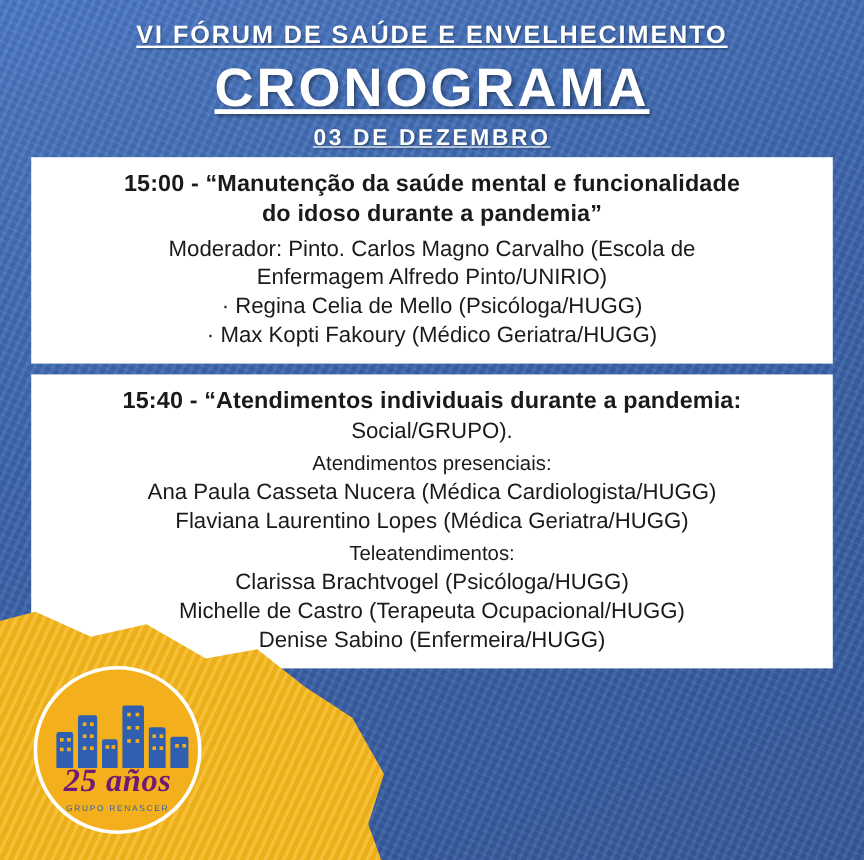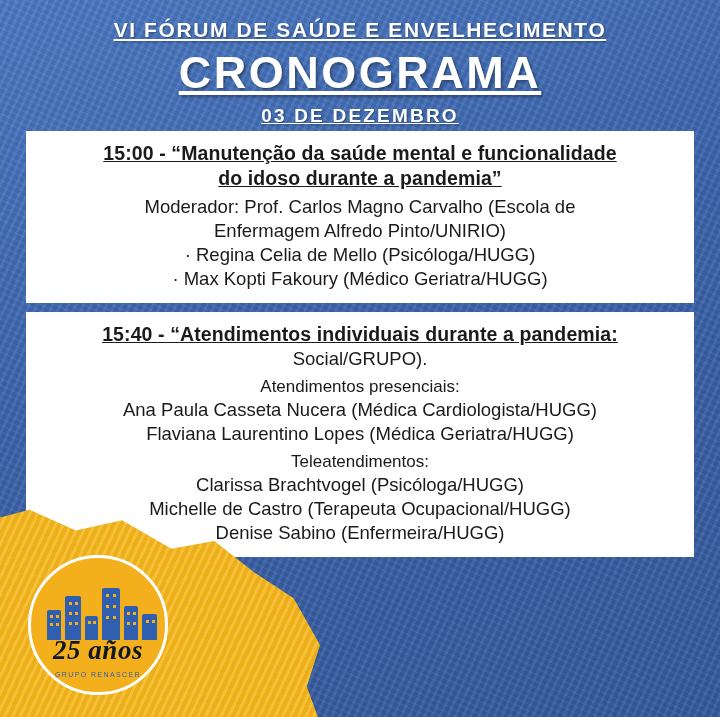--- a/index.html
+++ b/index.html
@@ -71,21 +71,20 @@
   }
   #panel-1 { top: 131px; }
   #panel-2 { top: 312px; }
 
   .session-title {
     font-size: 19.5px;
     font-weight: bold;
     line-height: 1.28;
     letter-spacing: 0.1px;
     margin: 0 6px;
-    text-decoration: underline;
   }
   .session-line {
     font-size: 18.5px;
     line-height: 1.3;
     margin-top: 4px;
   }
   .session-line.tight { margin-top: 0; }
   .subhead {
     font-size: 17px;
     line-height: 1.3;
@@ -141,21 +140,21 @@
   .bld i {
     position: absolute;
     display: block;
     width: 3px; height: 3px;
     background: #f3b01c;
   }
   .logo-years {
     position: absolute;
     bottom: 26px; left: 0; right: 0;
     text-align: center;
-    color: #0f172a;
+    color: #701a75;
     font-size: 27px;
     font-weight: bold;
     font-style: italic;
     font-family: "Liberation Serif", serif;
     letter-spacing: 0.5px;
   }
   .logo-sub {
     position: absolute;
     bottom: 14px; left: 0; right: 0;
     text-align: center;
@@ -171,21 +170,21 @@
 
   <div class="header">
     <div class="header-line1">VI FÓRUM DE SAÚDE E ENVELHECIMENTO</div>
     <div class="header-line2">CRONOGRAMA</div>
     <div class="header-line3">03 DE DEZEMBRO</div>
   </div>
 
   <div class="panel" id="panel-1">
     <div class="session-title">15:00 - “Manutenção da saúde mental e funcionalidade</div>
     <div class="session-title">do idoso durante a pandemia”</div>
-    <div class="session-line">Moderador: Prof. Carlos Magno Carvalho (Escola de</div>
+    <div class="session-line">Moderador: Pinto. Carlos Magno Carvalho (Escola de</div>
     <div class="session-line tight">Enfermagem Alfredo Pinto/UNIRIO)</div>
     <div class="session-line tight">· Regina Celia de Mello (Psicóloga/HUGG)</div>
     <div class="session-line tight">· Max Kopti Fakoury (Médico Geriatra/HUGG)</div>
   </div>
 
   <div class="panel" id="panel-2">
     <div class="session-title">15:40 - “Atendimentos individuais durante a pandemia:</div>
     <div class="session-line tight">Social/GRUPO).</div>
     <div class="subhead">Atendimentos presenciais:</div>
     <div class="session-line tight">Ana Paula Casseta Nucera (Médica Cardiologista/HUGG)</div>

